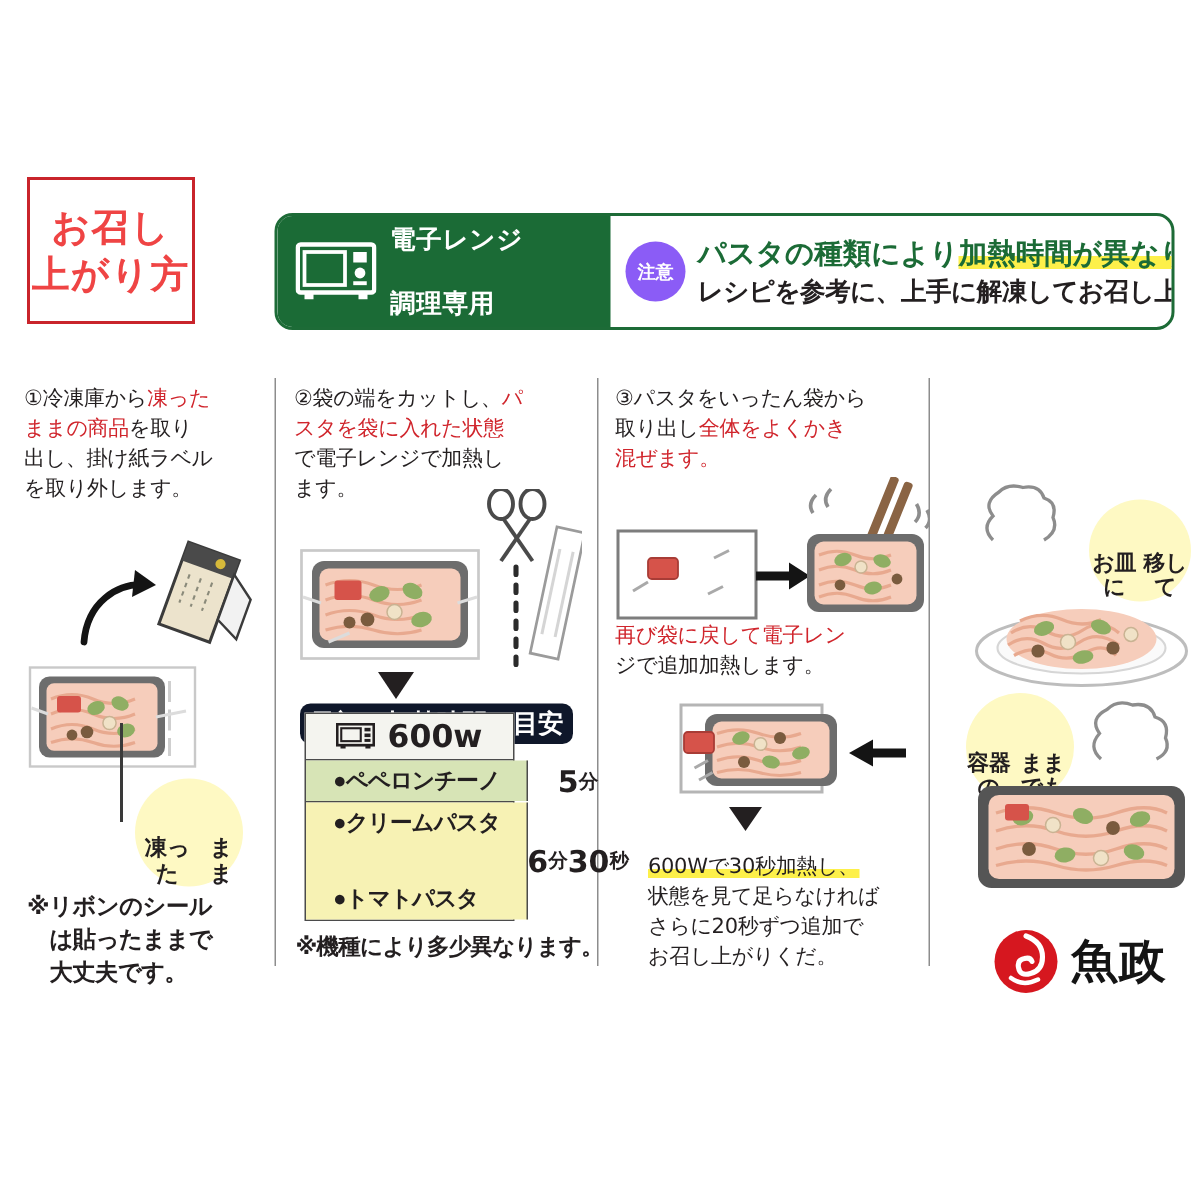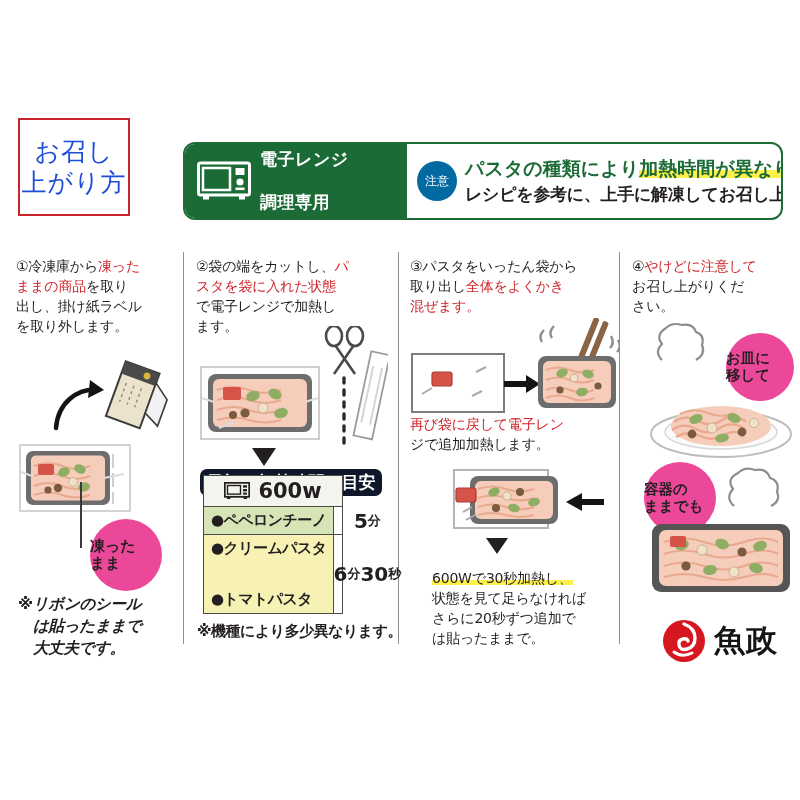--- a/index.html
+++ b/index.html
@@ -19,23 +19,23 @@
   .title-badge {
     position: absolute;
     left: 18px; top: 118px;
     width: 112px; height: 98px;
     border: 2px solid #c9242b;
     display: flex; flex-direction: column;
     align-items: center; justify-content: center;
     gap: 4px;
   }
   .title-badge .tline {
-    color: #1d4ed8;
+    color: #ef4444;
     font-size: 25px;
-    font-weight: normal;
+    font-weight: bold;
     letter-spacing: 1px;
     line-height: 1.1;
     white-space: nowrap;
   }
 
   
   .header-bar {
     position: absolute;
     left: 183px; top: 142px;
     width: 600px; height: 78px;
@@ -68,24 +68,24 @@
   .header-right {
     flex: 1;
     display: flex;
     align-items: center;
     padding: 0 8px 0 10px;
     gap: 8px;
   }
   .caution-circle {
     width: 40px; height: 40px; flex: 0 0 40px;
     border-radius: 50%;
-    background: #0369a1;
+    background: #8b5cf6;
     color: #ffffff;
     font-size: 12px;
-    font-weight: normal;
+    font-weight: bold;
     display: flex; align-items: center; justify-content: center;
   }
   .header-right-lines { display: flex; flex-direction: column; gap: 1px; }
   .hr-line1 {
     font-size: 19px; font-weight: bold;
     color: #1b6b36;
     white-space: nowrap;
   }
   .hr-line1 .hl {
     background: linear-gradient(transparent 58%, #fdf04a 58%, #fdf04a 96%, transparent 96%);
@@ -114,31 +114,30 @@
     color: #231f20;
     letter-spacing: -0.2px;
   }
   .red { color: #d0252c; }
   .note-text {
     font-size: 15.5px;
     font-weight: bold;
     line-height: 1.42;
     color: #231f20;
     letter-spacing: -0.3px;
-    font-style: italic;
   }
   .indent { padding-left: 15px; display: block; }
 
   
   .bubble {
     position: absolute;
     border-radius: 50%;
-    background: #ec4899;
-    display: flex; flex-direction: column;
-    align-items: flex-start; justify-content: center;
+    background: #fef9c3;
+    display: flex; flex-direction: row;
+    align-items: flex-end; justify-content: center;
     color: #231f20;
     font-weight: bold;
     line-height: 1.15;
     text-align: center;
   }
 
   
   .tbl-head {
     position: absolute;
     background: #0f172a;
@@ -159,23 +158,24 @@
   .tbl-row:last-child { border-bottom: none; }
   .tbl-row.hdr {
     justify-content: center; align-items: center;
     background: #f4f4ef;
     gap: 8px;
     padding: 3px 0;
   }
   .tbl-row.hdr .wtxt { font-size: 21px; font-weight: bold; color: #231f20; }
   .tbl-cell-l {
     flex: 1;
-    padding: 4px 7px;
+    padding: 4px 18px;
     display: flex; flex-direction: column; justify-content: center;
     border-right: 1.5px solid #4b4b4b;
+    font-family: Liberation Serif, serif;
   }
   .tbl-cell-r {
     width: 66px; flex: 0 0 66px;
     display: flex; align-items: center; justify-content: center;
     font-size: 20px; font-weight: bold; color: #231f20;
   }
   .tbl-cell-r .sm { font-size: 13px; }
   .itm { font-size: 15px; font-weight: bold; color: #231f20; white-space: nowrap; letter-spacing: -0.6px; }
   .green-row .tbl-cell-l { background: #d7e4b6; }
   .yellow-row .tbl-cell-l { background: #f7f2b4; gap: 32px; }
@@ -447,26 +447,23 @@
   </svg>
 
   <svg class="ill" style="left:486px; top:538px; width:22px; height:16px;" viewBox="0 0 22 16">
     <path d="M0 0 L22 0 L11 16 Z" fill="#231f20"></path>
   </svg>
 
   <div class="col" style="left:432px; top:568px; width:192px;">
     <div class="step-text"><span class="hl-y">600Wで30秒加熱し、</span></div>
     <div class="step-text">状態を見て足らなければ</div>
     <div class="step-text">さらに20秒ずつ追加で</div>
-    <div class="step-text">は貼ったままで。</div>
-  </div>
-
-  <div class="col" style="left:632px; top:256px; width:165px;">
-    <div class="step-text"><span>④</span><span class="red">やけどに注意して</span><br><span>お召し上がりくだ</span><br><span>さい。</span></div>
-  </div>
+    <div class="step-text">お召し上がりくだ。</div>
+  </div>
+
 
   <svg class="ill" style="left:652px; top:318px; width:64px; height:46px;" viewBox="0 0 64 46">
     <path d="M10 42 q-8 -8 0 -16 q-7 -9 4 -16 q6 -6 16 -3 q11 -2 14 7 q9 3 6 13 q4 9 -6 15" fill="none" stroke="#8d8d8d" stroke-width="2.2"></path>
   </svg>
 
   <div class="bubble" style="left:726px; top:333px; width:68px; height:68px; font-size:14.5px;">
     <span>お皿に</span>
     <span>移して</span>
   </div>
 

